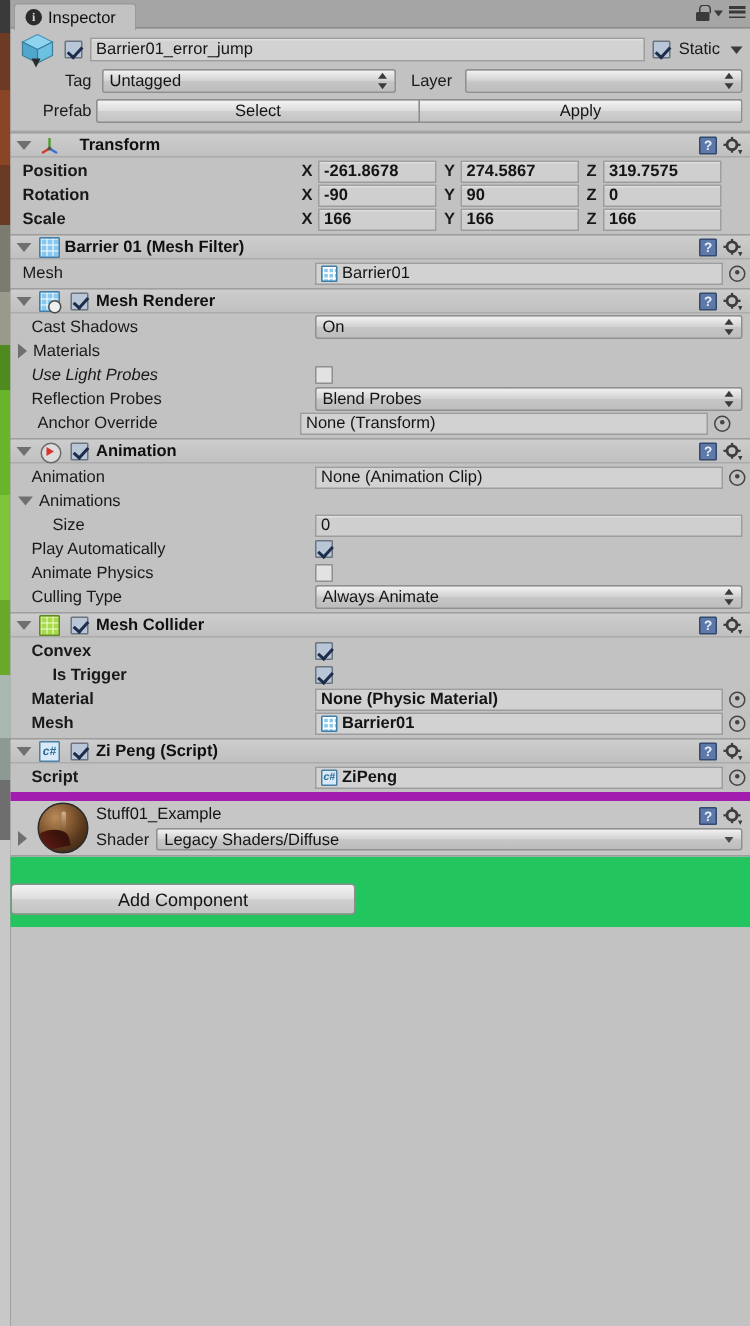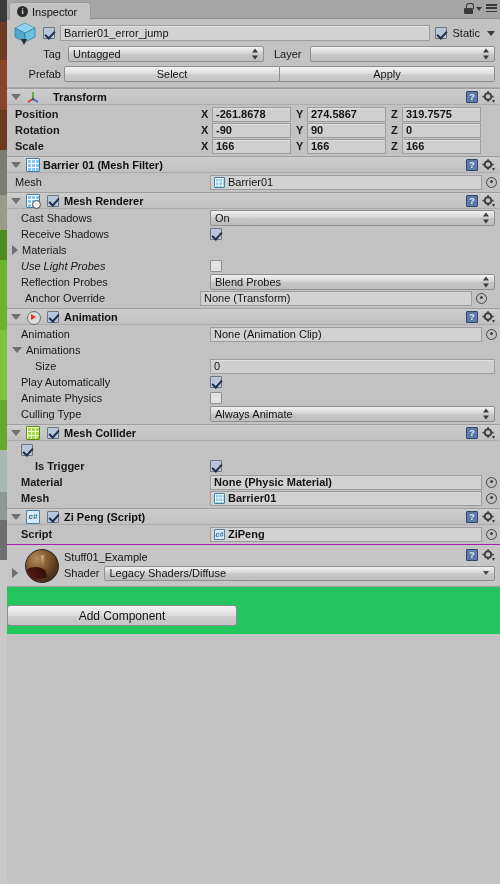--- a/index.html
+++ b/index.html
@@ -426,24 +426,20 @@
     <div class="comp-body">
 
       <div class="prop" style="padding-left:14px;">
         <span class="pname" style="width:189px;">Cast Shadows</span>
         <div class="dropdown" style="width:285px;">
           <span>On</span>
           <span class="dd-arrows"></span>
         </div>
       </div>
 
-      <div class="prop" style="padding-left:14px;">
-        <span class="pname" style="width:189px;">Receive Shadows</span>
-        <span class="cbox on"></span>
-      </div>
 
       <div class="prop" style="padding-left:5px;">
         <span class="foldout closed" style="margin-right:4px;"></span>
         <span class="pname">Materials</span>
       </div>
 
       <div class="prop" style="padding-left:14px;">
         <span class="pname" style="width:189px;font-style:italic;">Use Light Probes</span>
         <span class="cbox off"></span>
       </div>
@@ -544,20 +540,21 @@
             <rect x="0.3" y="4.8" width="2.2" height="1.5" fill="#3d3d3d"></rect>
             <rect x="9.5" y="4.8" width="2.2" height="1.5" fill="#3d3d3d"></rect>
             <polygon points="10,9 13,9 11.5,12" fill="#3d3d3d"></polygon>
           </svg>
         </span>
       </span>
     </div>
     <div class="comp-body">
 
       <div class="prop" style="padding-left:14px;">
+        <span class="pname bold" style="width:189px;">Convex</span>
         <span class="cbox on"></span>
       </div>
 
       <div class="prop" style="padding-left:14px;">
         <span class="pname bold" style="width:189px;padding-left:14px;">Is Trigger</span>
         <span class="cbox on"></span>
       </div>
 
       <div class="prop" style="padding-left:14px;">
         <span class="pname bold" style="width:189px;">Material</span>
@@ -604,21 +601,21 @@
         <span class="pname bold" style="width:189px;">Script</span>
         <span class="objfield bold" style="width:272px;">
           <span class="ic ic-script" style="width:11px;height:11px;font-size:7px;">c#</span>
           <span>ZiPeng</span>
         </span>
         <span class="objsel"></span>
       </div>
     </div>
   </div>
 
-  <div style="background:#c6c6c6;border-top:1px solid #a21caf;border-bottom:1px solid #9e9e9e;
+  <div style="background:#c6c6c6;border-top:6px solid #a21caf;border-bottom:1px solid #9e9e9e;
               padding:4px 5px;display:flex;align-items:center;gap:5px;height:43px;position:relative;">
     <span class="foldout closed" style="border-left-color:#6f6f6f;margin-top:14px;"></span>
     <span class="mat-sphere">
         <i></i>
       </span>
     <div style="flex:1;display:flex;flex-direction:column;gap:3px;">
       <span style="font-size:11px;color:#141414;">Stuff01_Example</span>
       <div style="display:flex;align-items:center;gap:5px;">
         <span class="lbl">Shader</span>
         <div class="dropdown" style="flex:1;height:15px;">

